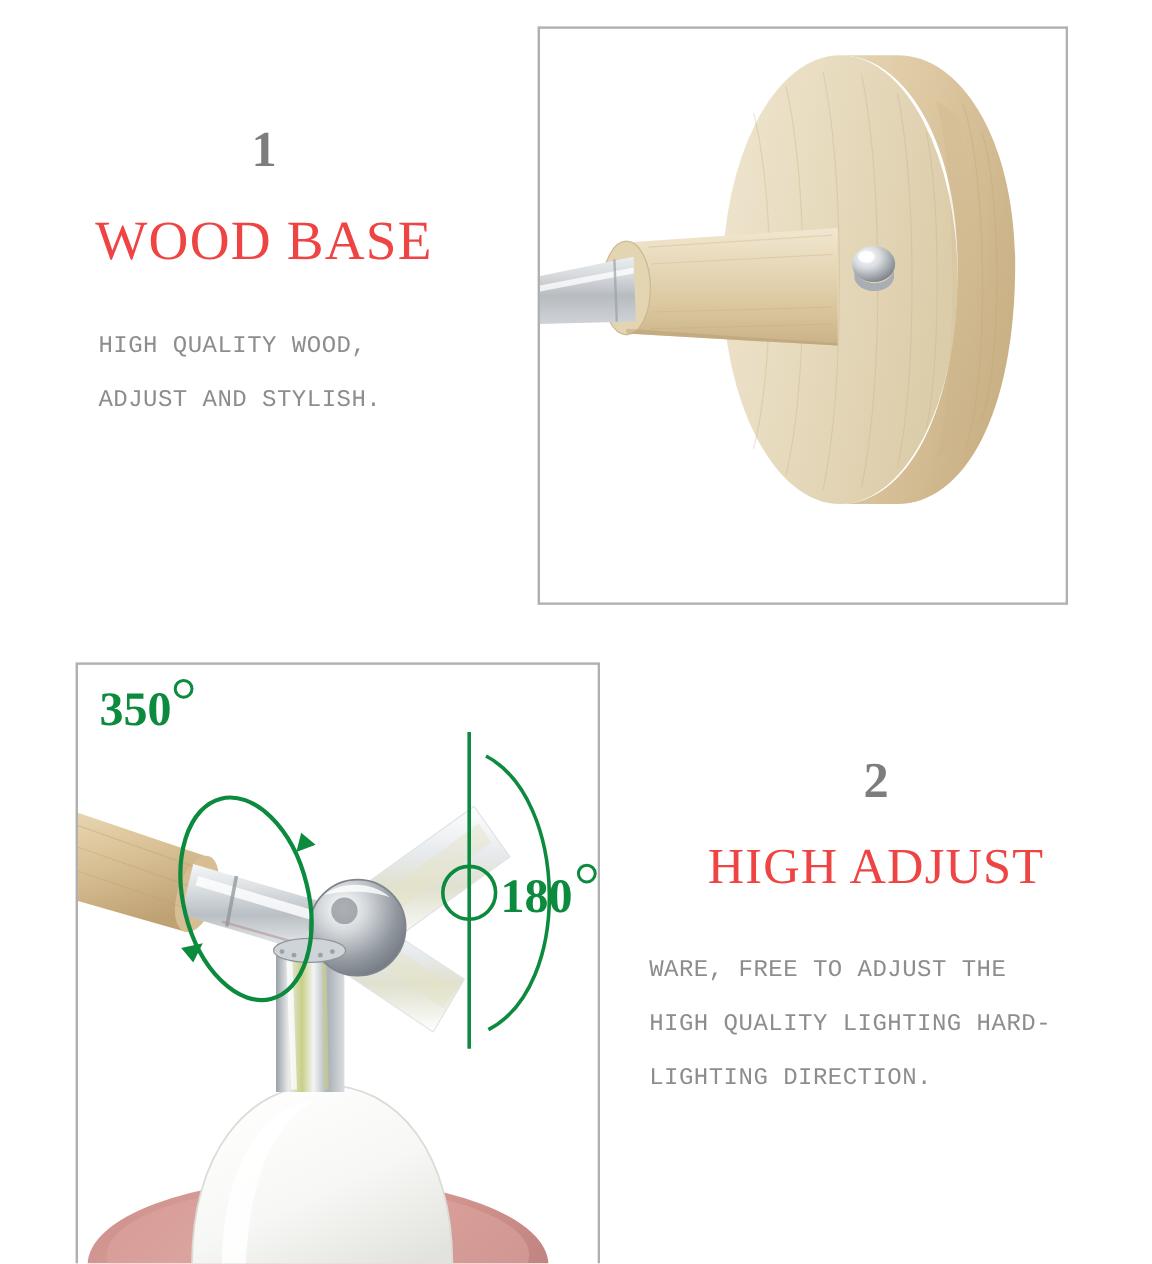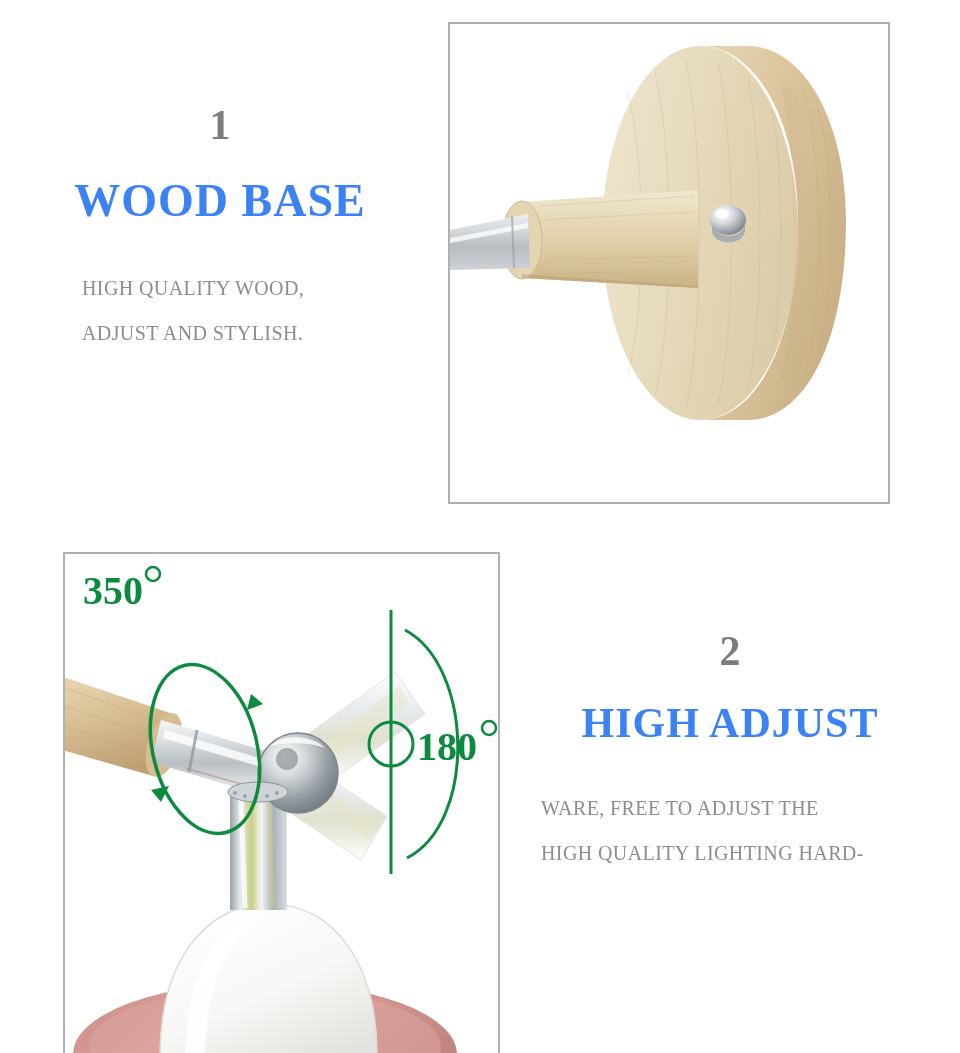--- a/index.html
+++ b/index.html
@@ -27,27 +27,27 @@
   .step-number {
     font-family: "Liberation Serif", serif;
     font-weight: bold;
     font-size: 40px;
     line-height: 1;
     color: #7d7d7d;
     letter-spacing: 0px;
   }
   .feature-title {
     font-family: "Liberation Serif", serif;
-    font-weight: bold;
-    color: #3b82f6;
+    font-weight: normal;
+    color: #ef4444;
     line-height: 1;
     white-space: nowrap;
   }
   .feature-desc {
-    font-family: Liberation Serif, serif;
+    font-family: Liberation Mono, monospace;
     font-size: 20px;
     line-height: 45px;
     color: #8d8d8d;
     letter-spacing: 0.4px;
   }
   .feature-desc div { white-space: nowrap; }
 
   
   #block-one { left: 0px; top: 104px; width: 440px; text-align: center; }
   #block-one .step-number { display:block; font-size: 42px; }
@@ -312,16 +312,17 @@
       </g>
     </svg>
   </div>
 
   <div class="feature-text" id="block-two">
     <span class="step-number">2</span>
     <span class="feature-title">HIGH ADJUST</span>
     <div class="feature-desc">
       <div>WARE, FREE TO ADJUST THE</div>
       <div>HIGH QUALITY LIGHTING HARD-</div>
+      <div>LIGHTING DIRECTION.</div>
     </div>
   </div>
 
 </div>
 
 </body></html>

